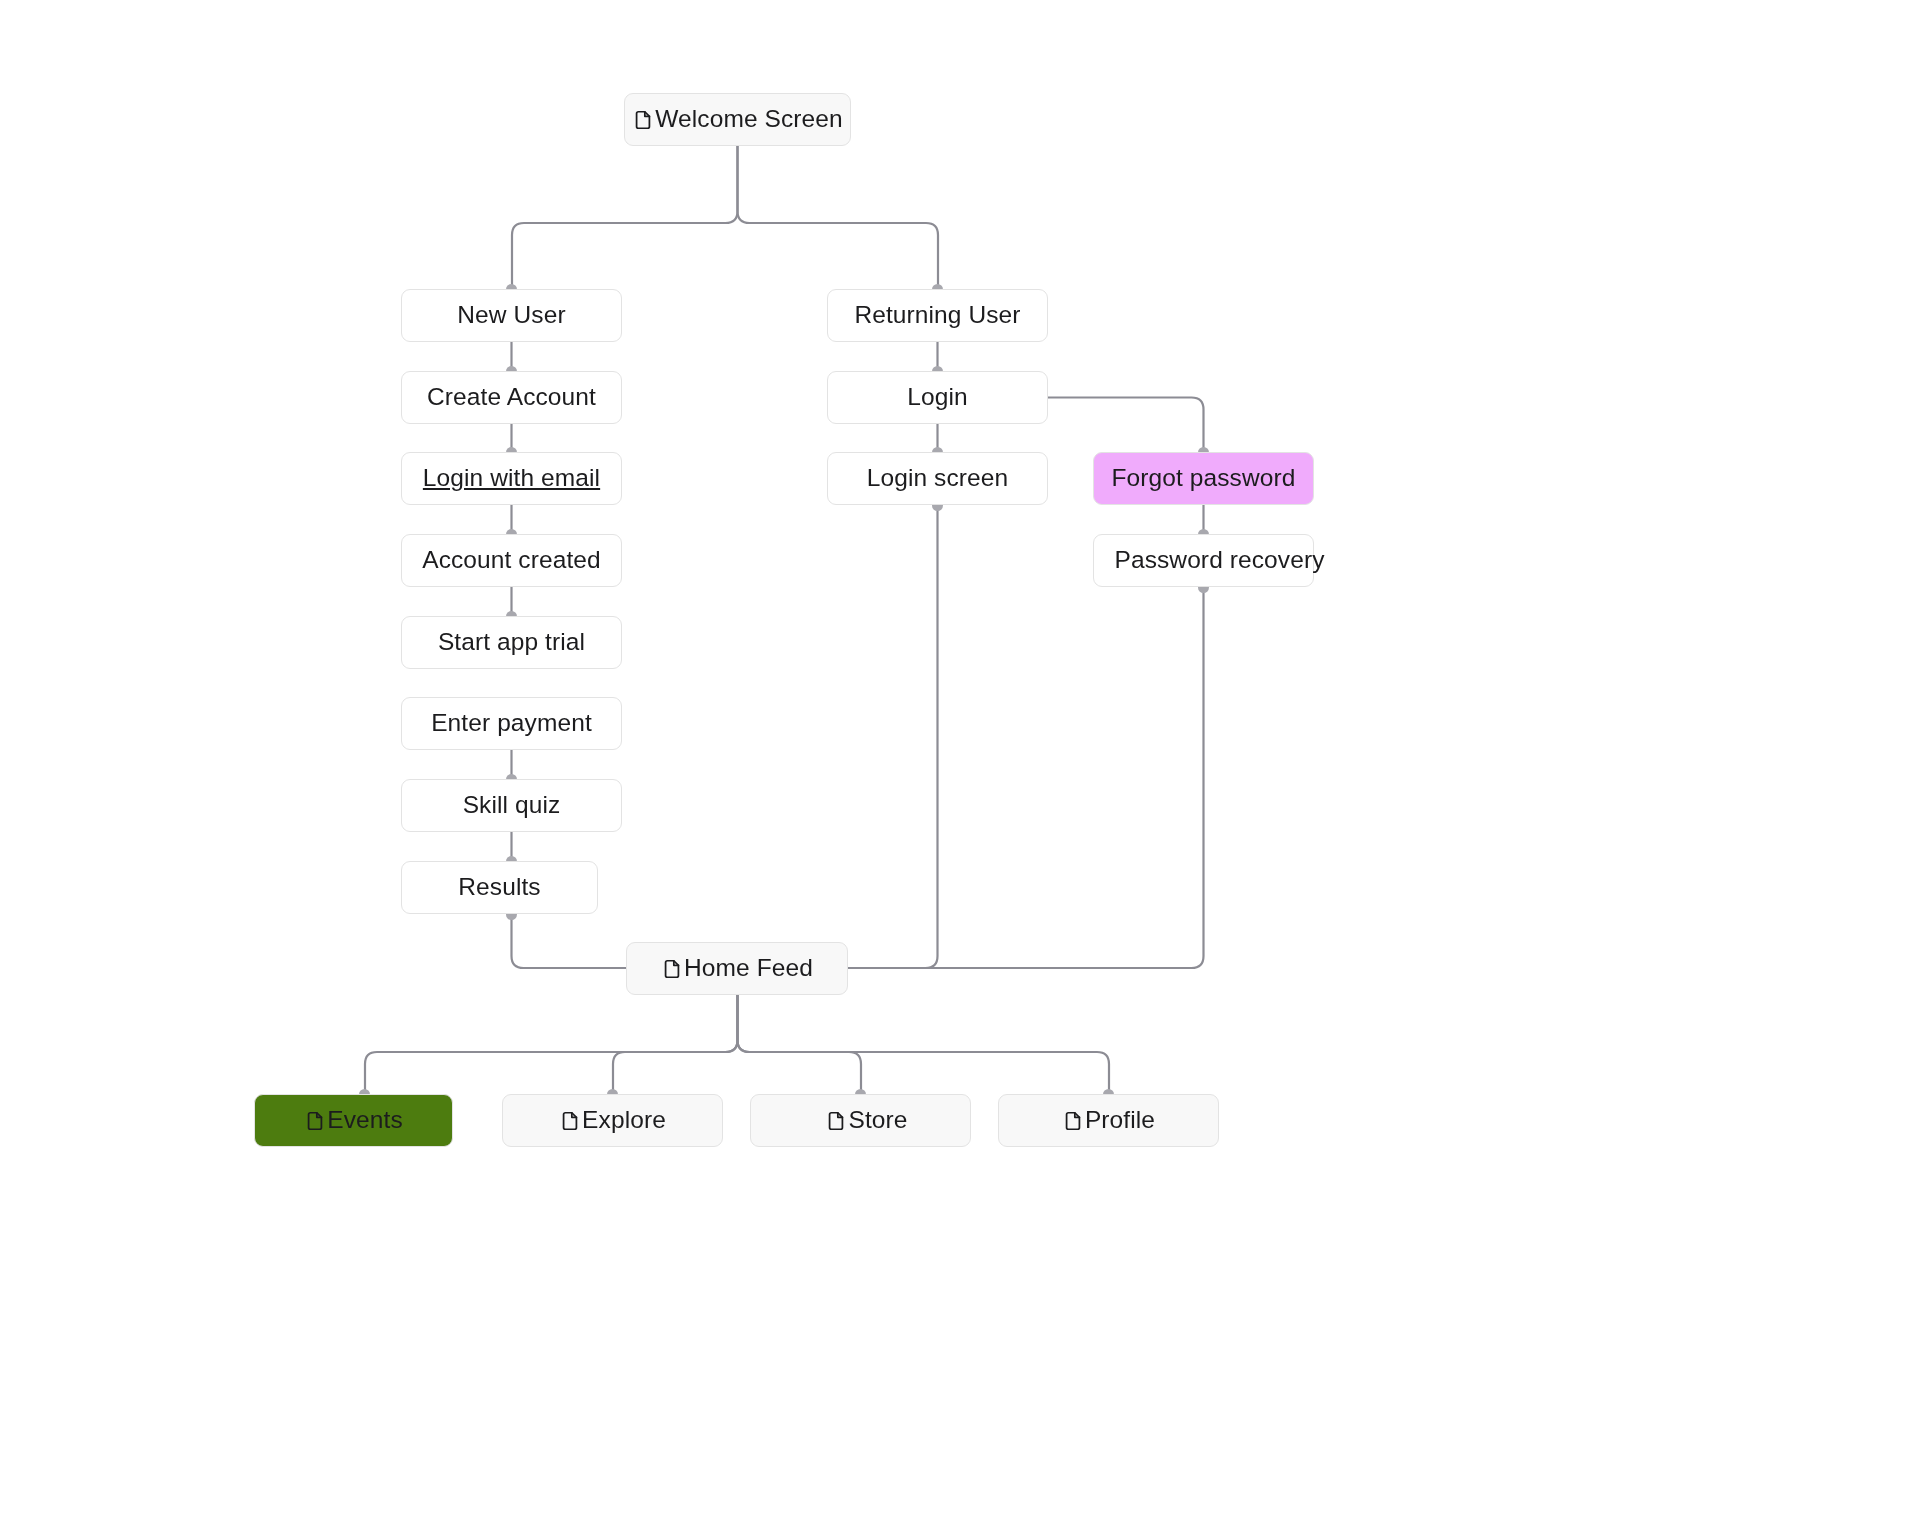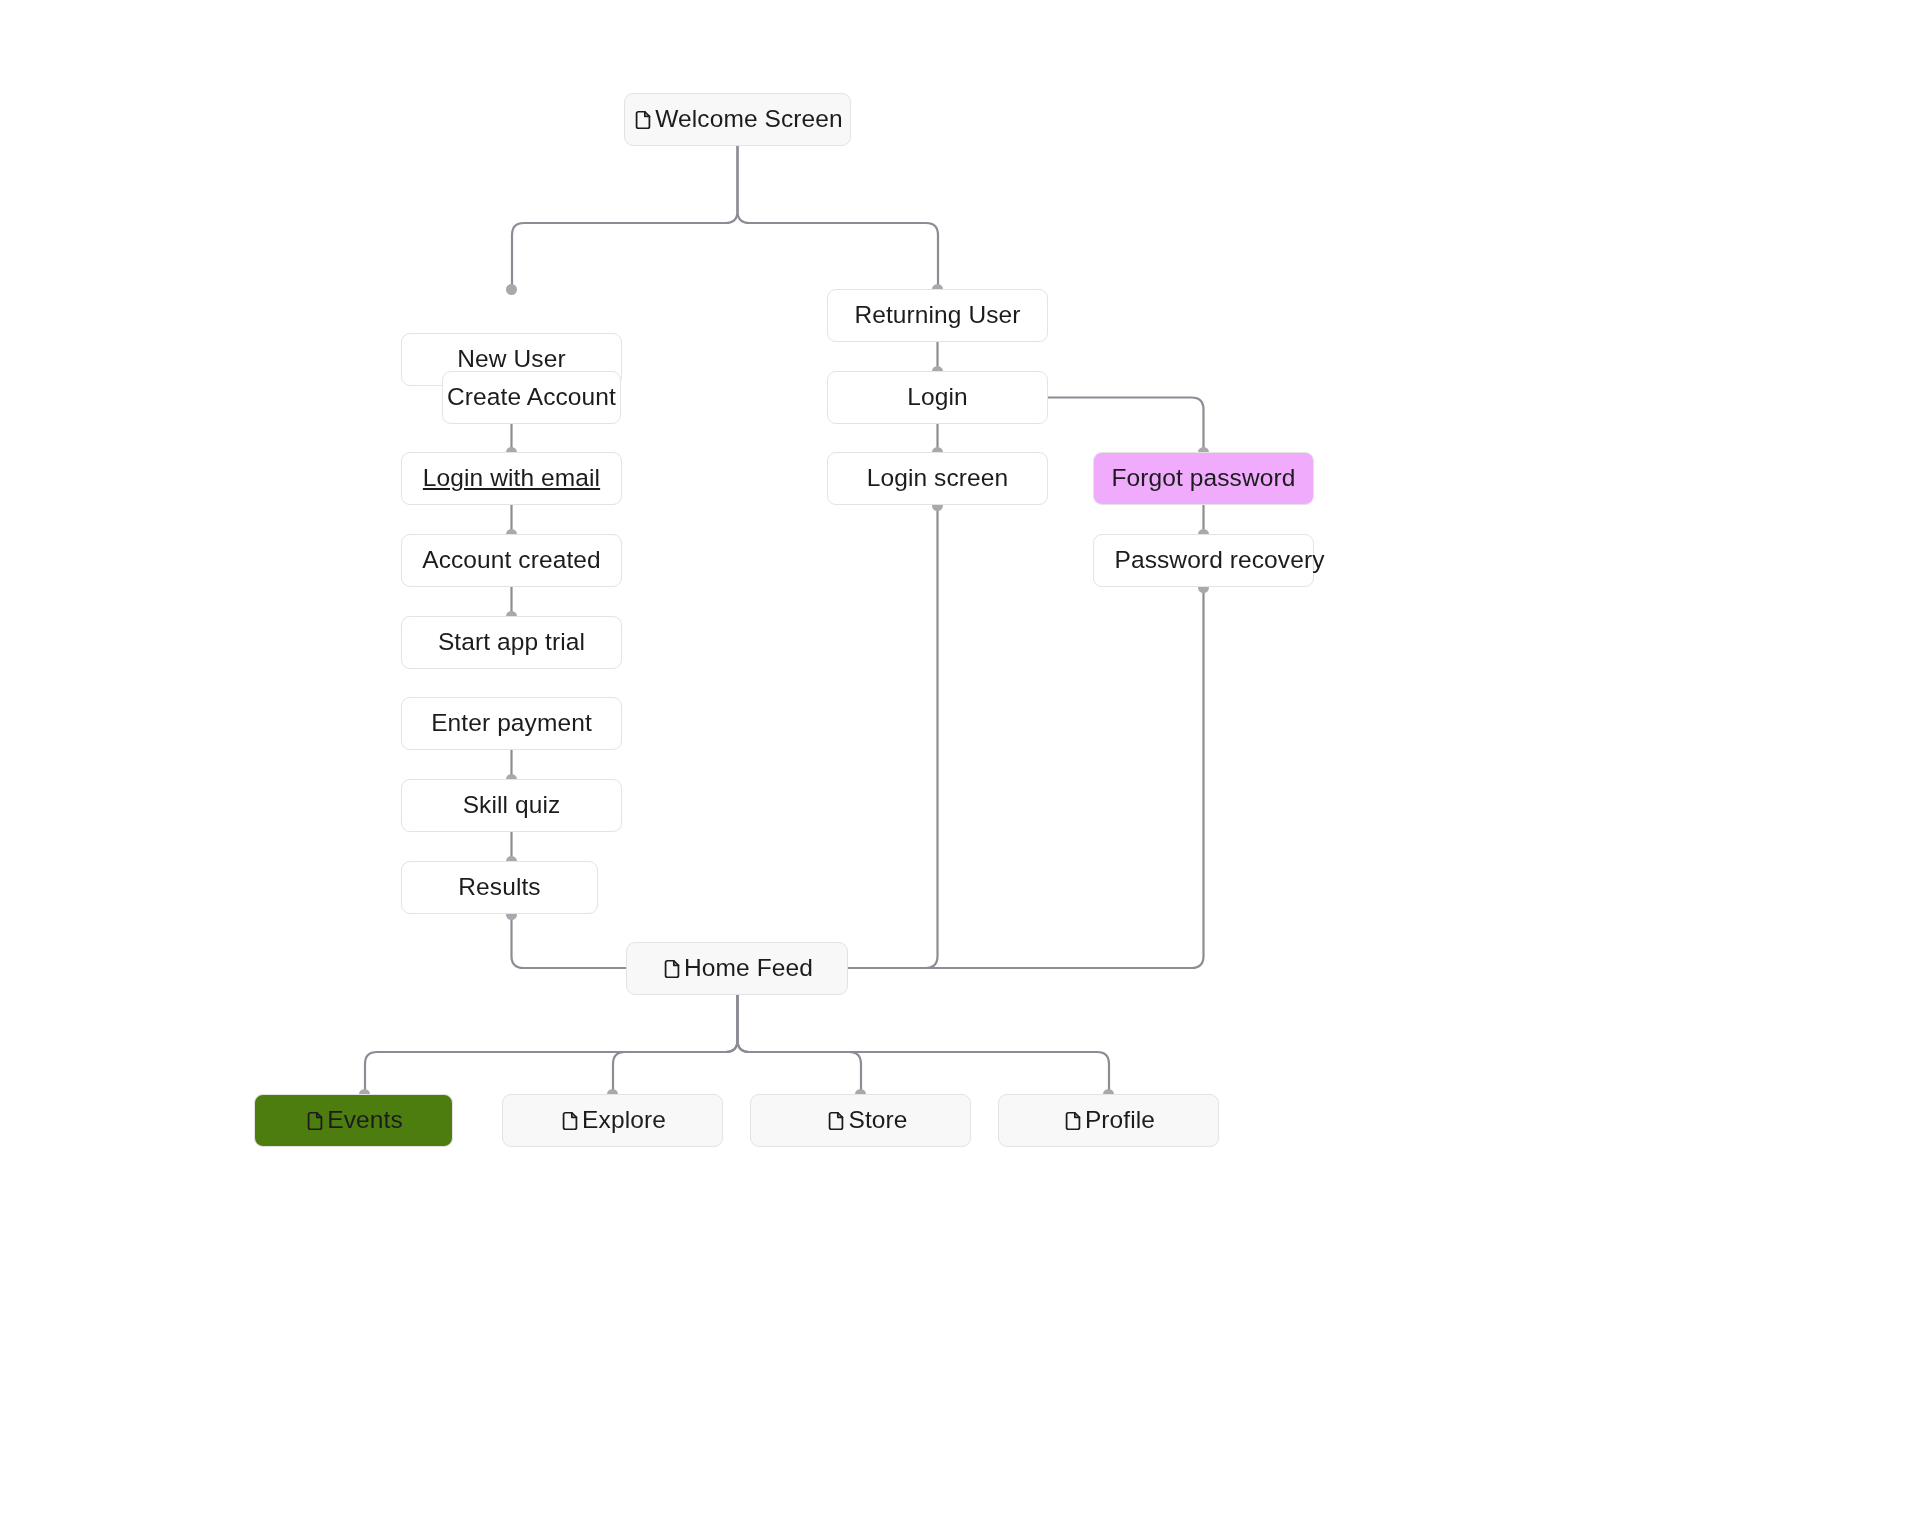--- a/index.html
+++ b/index.html
@@ -128,29 +128,29 @@
   <div id="node-layer">
       <div class="node shaded" style="left: 624px; top: 93px; width: 227px; height: 53px; background: rgb(248, 248, 248); border-color: rgb(227, 227, 227); color: rgb(28, 28, 30);">
     <span class="file-icon">
       <svg viewBox="0 0 24 24" width="22" height="22" fill="none" stroke="#1c1c1e" stroke-width="1.9" stroke-linecap="round" stroke-linejoin="round">
         <path d="M14 3 H7 a2 2 0 0 0 -2 2 v14 a2 2 0 0 0 2 2 h10 a2 2 0 0 0 2 -2 V8 Z"></path>
         <path d="M14 3 v5 h5"></path>
       </svg>
     </span>
     <span class="label">Welcome Screen</span>
   </div>
-      <div class="node" style="left: 401px; top: 289px; width: 221px; height: 53px; background: rgb(255, 255, 255); border-color: rgb(227, 227, 227); color: rgb(28, 28, 30); margin-top: 44px;">
+      <div class="node" style="left: 401px; top: 289px; width: 221px; height: 53px; background: rgb(255, 255, 255); border-color: rgb(227, 227, 227); color: rgb(28, 28, 30);">
 
     <span class="label">New User</span>
   </div>
       <div class="node" style="left: 827px; top: 289px; width: 221px; height: 53px; background: rgb(255, 255, 255); border-color: rgb(227, 227, 227); color: rgb(28, 28, 30);">
 
     <span class="label">Returning User</span>
   </div>
-      <div class="node" style="left: 401px; top: 371px; width: 179px; height: 53px; background: rgb(255, 255, 255); border-color: rgb(227, 227, 227); color: rgb(28, 28, 30); margin-left: 41px;">
+      <div class="node" style="left: 401px; top: 371px; width: 221px; height: 53px; background: rgb(255, 255, 255); border-color: rgb(227, 227, 227); color: rgb(28, 28, 30);">
 
     <span class="label">Create Account</span>
   </div>
       <div class="node" style="left: 827px; top: 371px; width: 221px; height: 53px; background: rgb(255, 255, 255); border-color: rgb(227, 227, 227); color: rgb(28, 28, 30);">
 
     <span class="label">Login</span>
   </div>
       <div class="node" style="left: 401px; top: 452px; width: 221px; height: 53px; background: rgb(255, 255, 255); border-color: rgb(227, 227, 227); color: rgb(28, 28, 30); text-decoration: underline;">
 
     <span class="label">Login with email</span>

